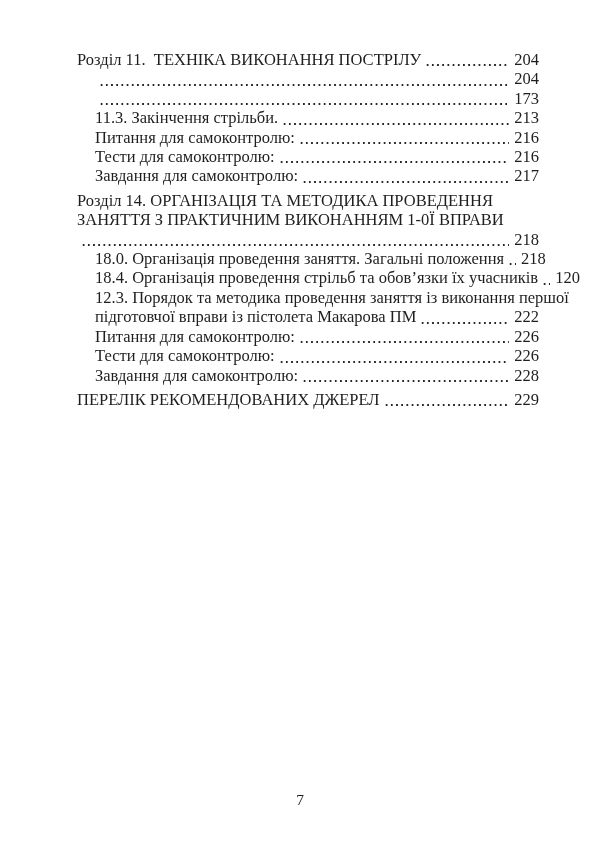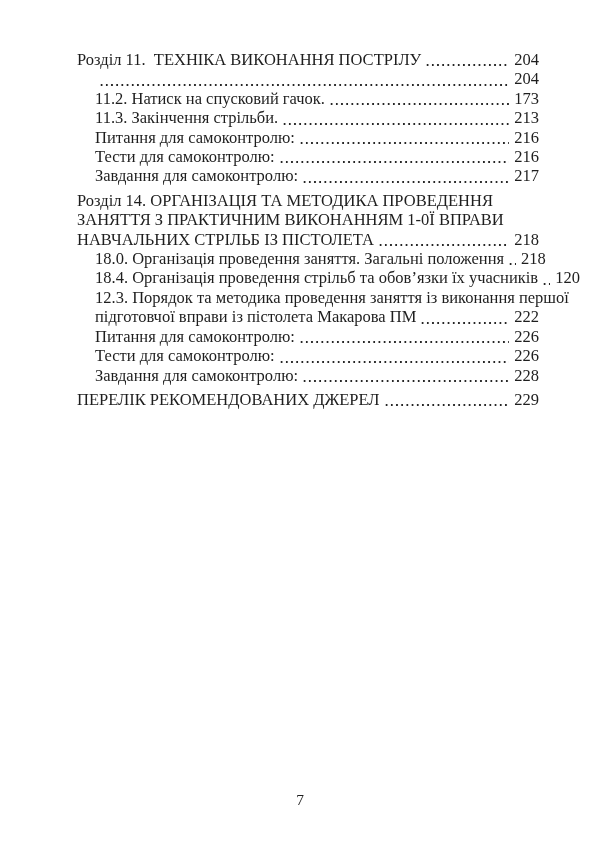--- a/index.html
+++ b/index.html
@@ -65,21 +65,20 @@
     <div>
       <div class="toc-line toc-line-last">
         <span class="leader"></span>
         <span class="page-num">204</span>
       </div>
     </div>
   </div>
       <div class="toc-entry level-1">
     <div>
       <div class="toc-line toc-line-last">
-        <span class="toc-text">11.2. Натиск на спусковий гачок.</span>
         <span class="leader"></span>
         <span class="page-num">173</span>
       </div>
     </div>
   </div>
       <div class="toc-entry level-1">
     <div>
       <div class="toc-line toc-line-last">
         <span class="toc-text">11.3. Закінчення стрільби.</span>
         <span class="leader"></span>
@@ -112,21 +111,20 @@
         <span class="leader"></span>
         <span class="page-num">217</span>
       </div>
     </div>
   </div>
       <div class="toc-entry level-0 gap-before">
     <div>
       <div class="toc-line">Розділ 14. ОРГАНІЗАЦІЯ ТА МЕТОДИКА ПРОВЕДЕННЯ</div>
           <div class="toc-line">ЗАНЯТТЯ З ПРАКТИЧНИМ ВИКОНАННЯМ 1-0Ї ВПРАВИ</div>
           <div class="toc-line toc-line-last">
-        <span class="toc-text">НАВЧАЛЬНИХ СТРІЛЬБ ІЗ ПІСТОЛЕТА</span>
         <span class="leader"></span>
         <span class="page-num">218</span>
       </div>
     </div>
   </div>
       <div class="toc-entry level-1">
     <div>
       <div class="toc-line toc-line-last">
         <span class="toc-text">18.0. Організація проведення заняття. Загальні положення</span>
         <span class="leader"></span>

